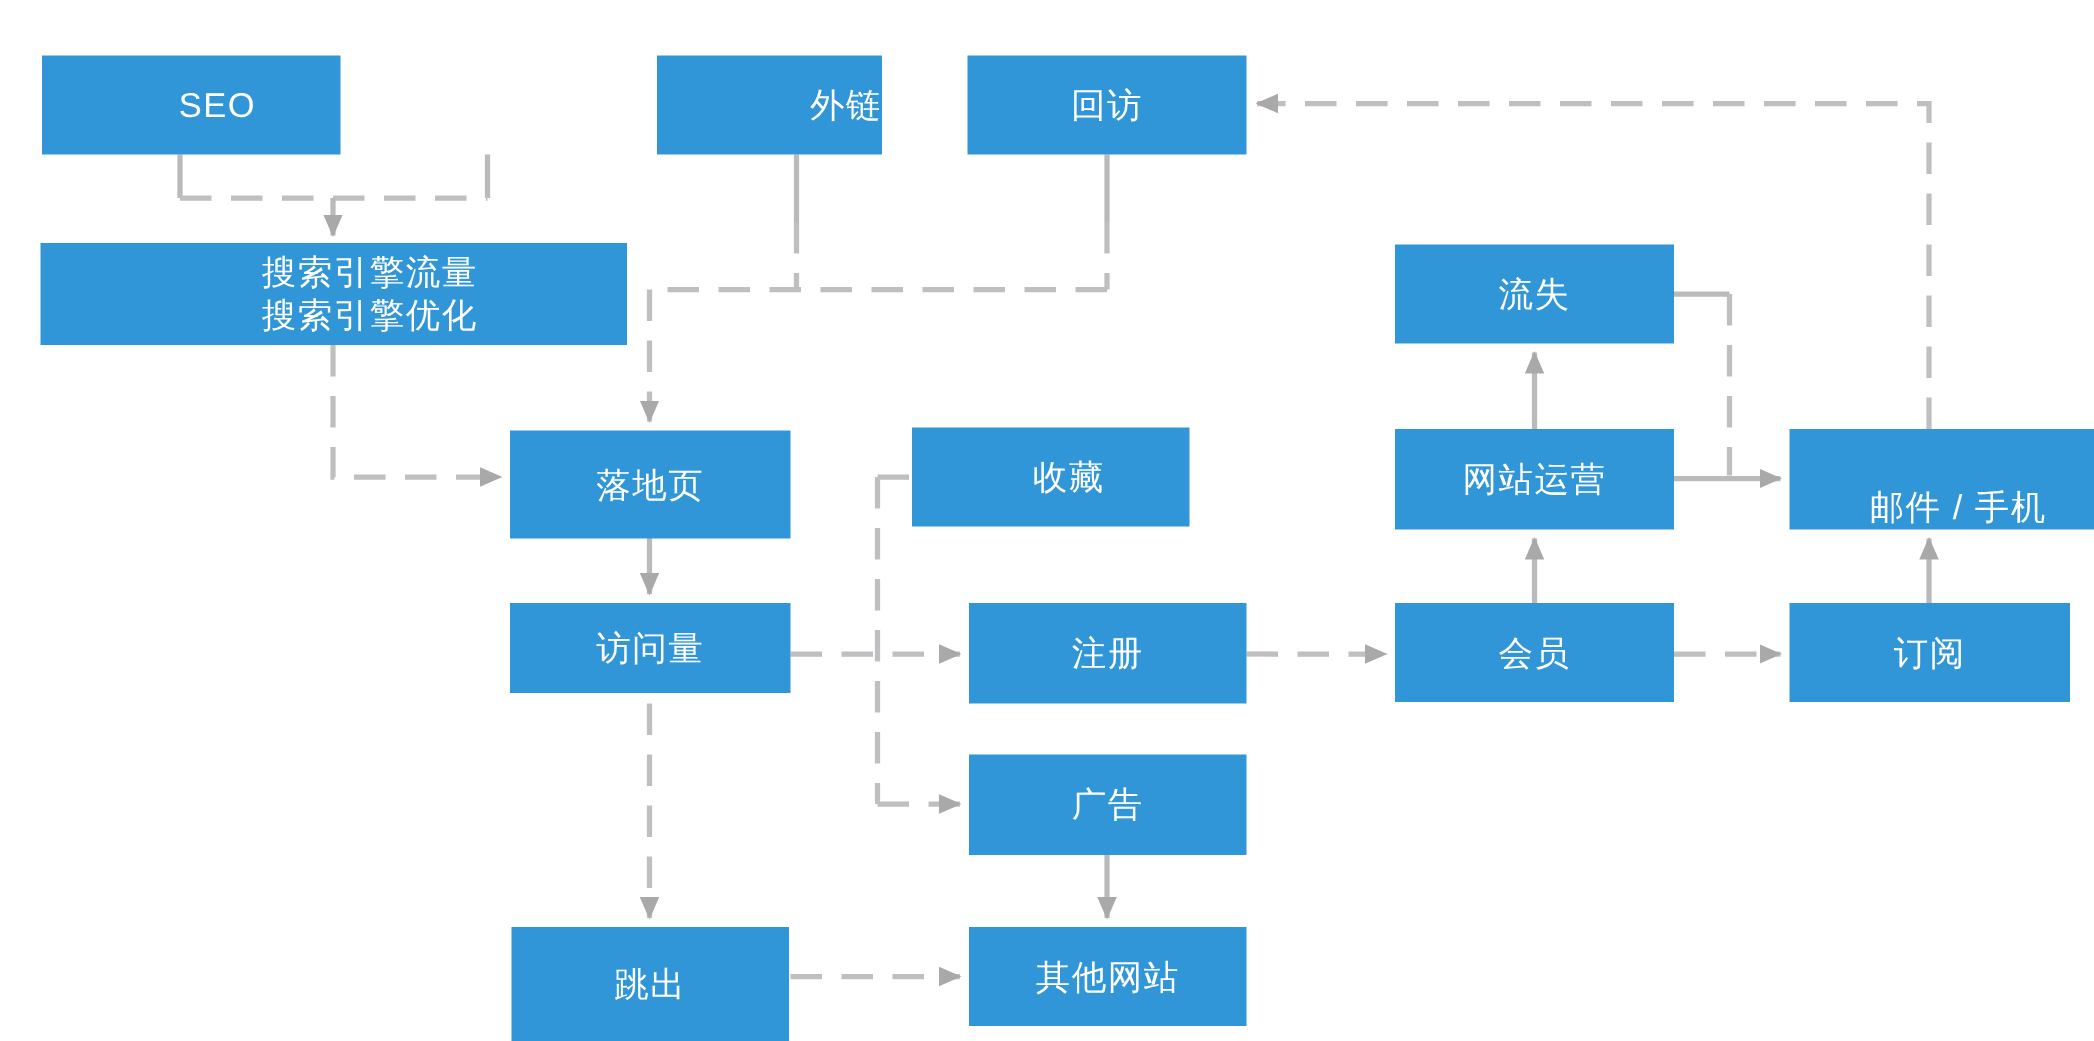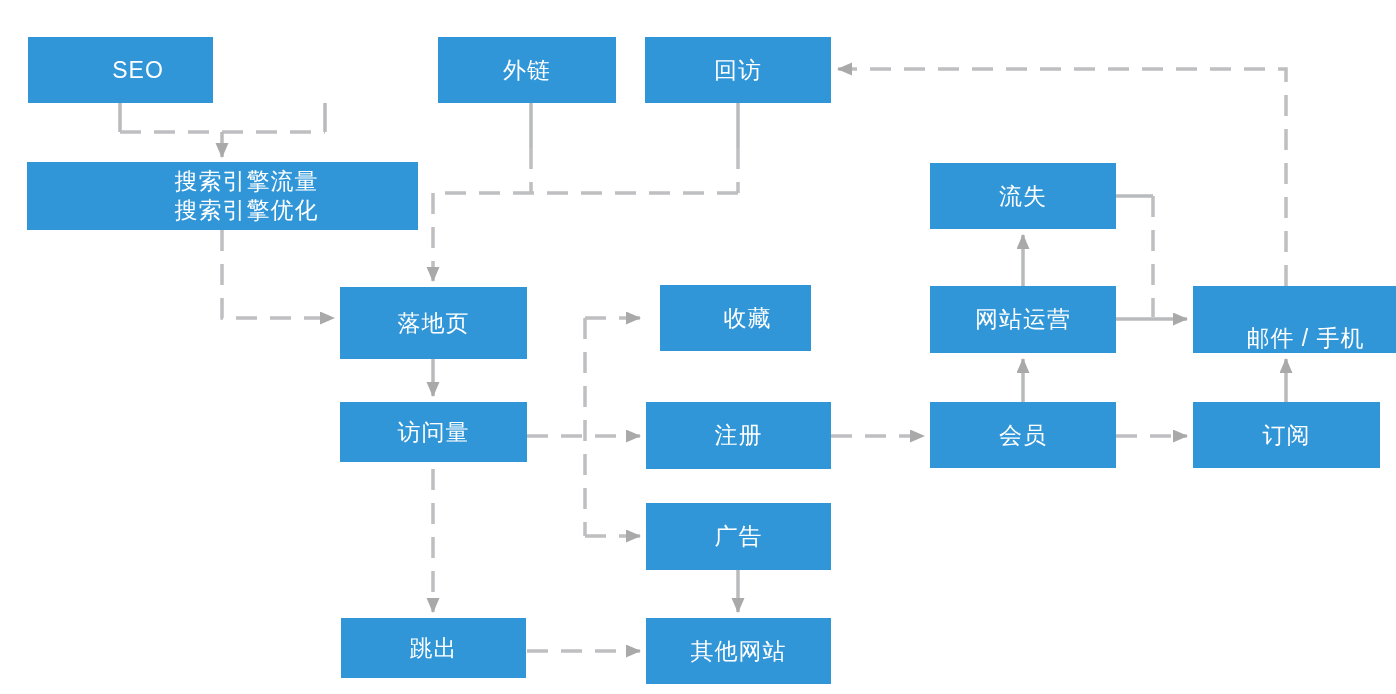--- a/index.html
+++ b/index.html
@@ -96,39 +96,39 @@
     <path class="sl" d="M1116,196 H1153"></path>
     <path class="dl" d="M1153,196 V317"></path>
 
     <path class="dl" d="M1116,436 H1187" marker-end="url(#ah)"></path>
 
     <path class="sl" d="M1286,402 V359" marker-end="url(#ah)"></path>
 
     <path class="dl" d="M1286,286 V69 H838" marker-end="url(#ah)"></path>
   </svg>
 
-  <div class="node" style="left:28px;  top:37px;  width:185px; height:66px;padding-left:35px;">
+  <div class="node" style="left:28px;  top:37px;  width:199px; height:66px;padding-left:35px;">
     <span>SEO</span>
   </div>
-  <div class="node" style="left:438px; top:37px;  width:178px; height:66px;">
+  <div class="node" style="left:438px; top:37px;  width:150px; height:66px;align-items:flex-end;">
     <span>外链</span>
   </div>
   <div class="node" style="left:645px; top:37px;  width:186px; height:66px;">
     <span>回访</span>
   </div>
 
   <div class="node" style="left:27px;  top:162px; width:391px; height:68px;padding-left:48px;">
     <span>搜索引擎流量</span>
     <span>搜索引擎优化</span>
   </div>
 
   <div class="node" style="left:340px; top:287px; width:187px; height:72px;">
     <span>落地页</span>
   </div>
-  <div class="node" style="left:660px; top:285px; width:151px; height:66px;padding-left:24px;">
+  <div class="node" style="left:608px; top:285px; width:185px; height:66px;padding-left:24px;">
     <span>收藏</span>
   </div>
   <div class="node" style="left:930px; top:286px; width:186px; height:67px;">
     <span>网站运营</span>
   </div>
   <div class="node" style="left:930px; top:163px; width:186px; height:66px;">
     <span>流失</span>
   </div>
   <div class="node" style="left:1193px; top:286px; width:225px; height:67px;justify-content:flex-end;">
     <span>邮件 / 手机</span>
@@ -144,20 +144,20 @@
     <span>会员</span>
   </div>
   <div class="node" style="left:1193px; top:402px; width:187px; height:66px;">
     <span>订阅</span>
   </div>
 
   <div class="node" style="left:646px; top:503px; width:185px; height:67px;">
     <span>广告</span>
   </div>
 
-  <div class="node" style="left:341px; top:618px; width:185px; height:60px;">
+  <div class="node" style="left:341px; top:618px; width:185px; height:76px;">
     <span>跳出</span>
   </div>
   <div class="node" style="left:646px; top:618px; width:185px; height:66px;">
     <span>其他网站</span>
   </div>
 
 </div>
 
 </body></html>

